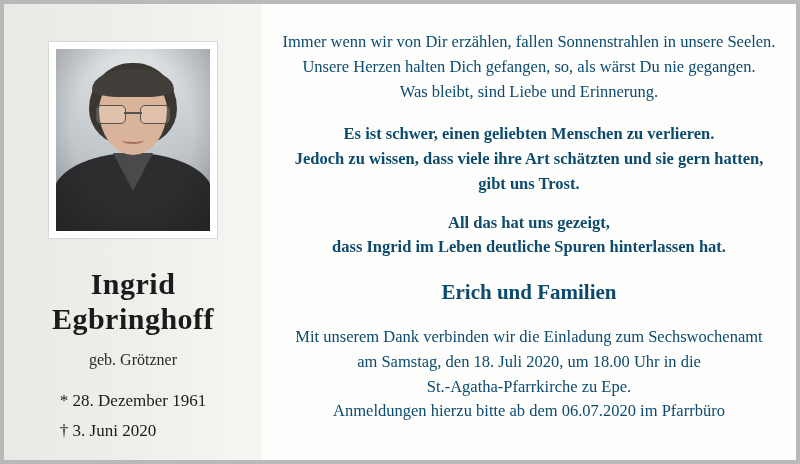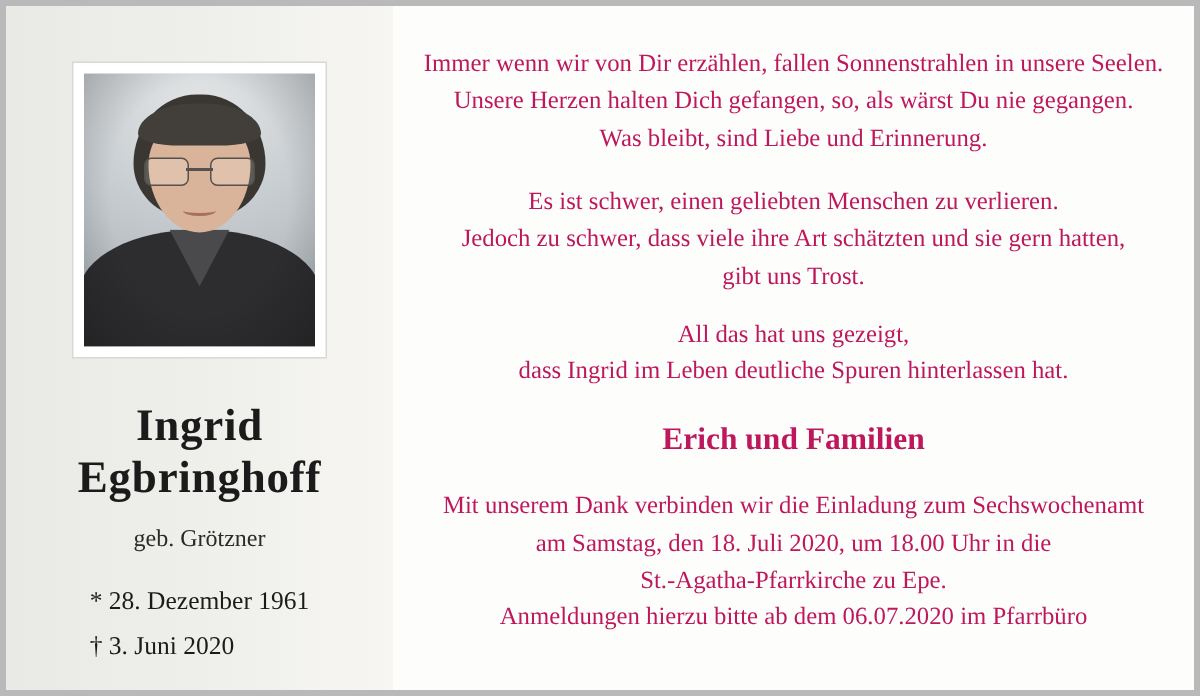--- a/index.html
+++ b/index.html
@@ -174,32 +174,33 @@
     margin-bottom: 10px;
   }
   
   .right-col {
     flex: 1 1 auto;
     padding: 26px 18px 10px 18px;
     box-sizing: border-box;
     display: flex;
     flex-direction: column;
     align-items: center;
-    color: #be185d;
+    color: #0c4a6e;
   }
   .verse {
     text-align: center;
     font-size: 16.5px;
     line-height: 1.5;
   }
   .block {
     text-align: center;
     font-size: 16.5px;
     line-height: 1.5;
     margin-top: 18px;
+    font-weight: bold;
   }
   .block.tight { margin-top: 14px; }
   .signature {
     margin-top: 20px;
     font-size: 21px;
     font-weight: bold;
     text-align: right;
   }
   .invite {
     margin-top: 20px;
@@ -251,21 +252,21 @@
   <div class="right-col">
 
     <div class="verse">
       <p>Immer wenn wir von Dir erzählen, fallen Sonnenstrahlen in unsere Seelen.</p>
       <p>Unsere Herzen halten Dich gefangen, so, als wärst Du nie gegangen.</p>
       <p>Was bleibt, sind Liebe und Erinnerung.</p>
     </div>
 
     <div class="block">
       <p>Es ist schwer, einen geliebten Menschen zu verlieren.</p>
-      <p>Jedoch zu schwer, dass viele ihre Art schätzten und sie gern hatten,</p>
+      <p>Jedoch zu wissen, dass viele ihre Art schätzten und sie gern hatten,</p>
       <p>gibt uns Trost.</p>
     </div>
 
 
     <div class="block tight">
       <p>All das hat uns gezeigt,</p>
       <p>dass Ingrid im Leben deutliche Spuren hinterlassen hat.</p>
     </div>
 
     <div class="signature">Erich und Familien</div>

